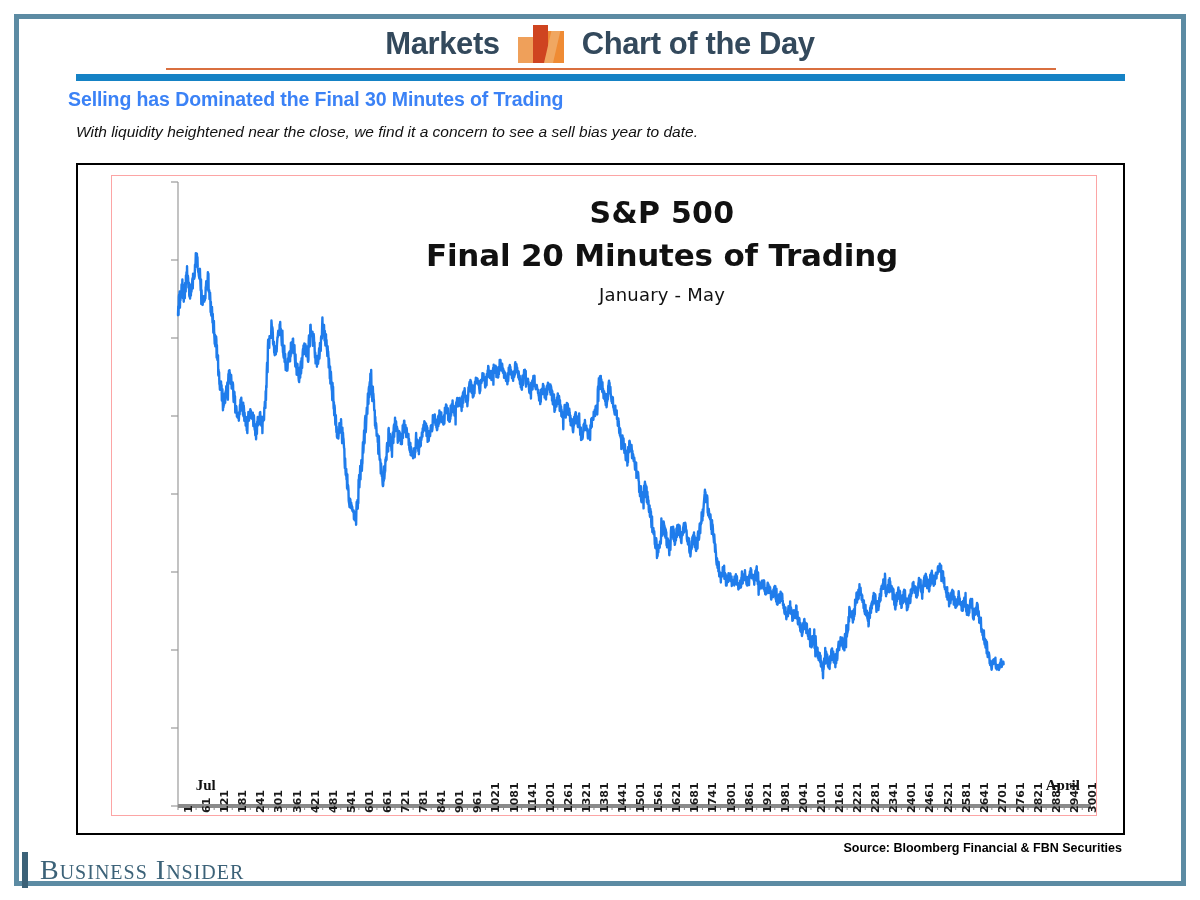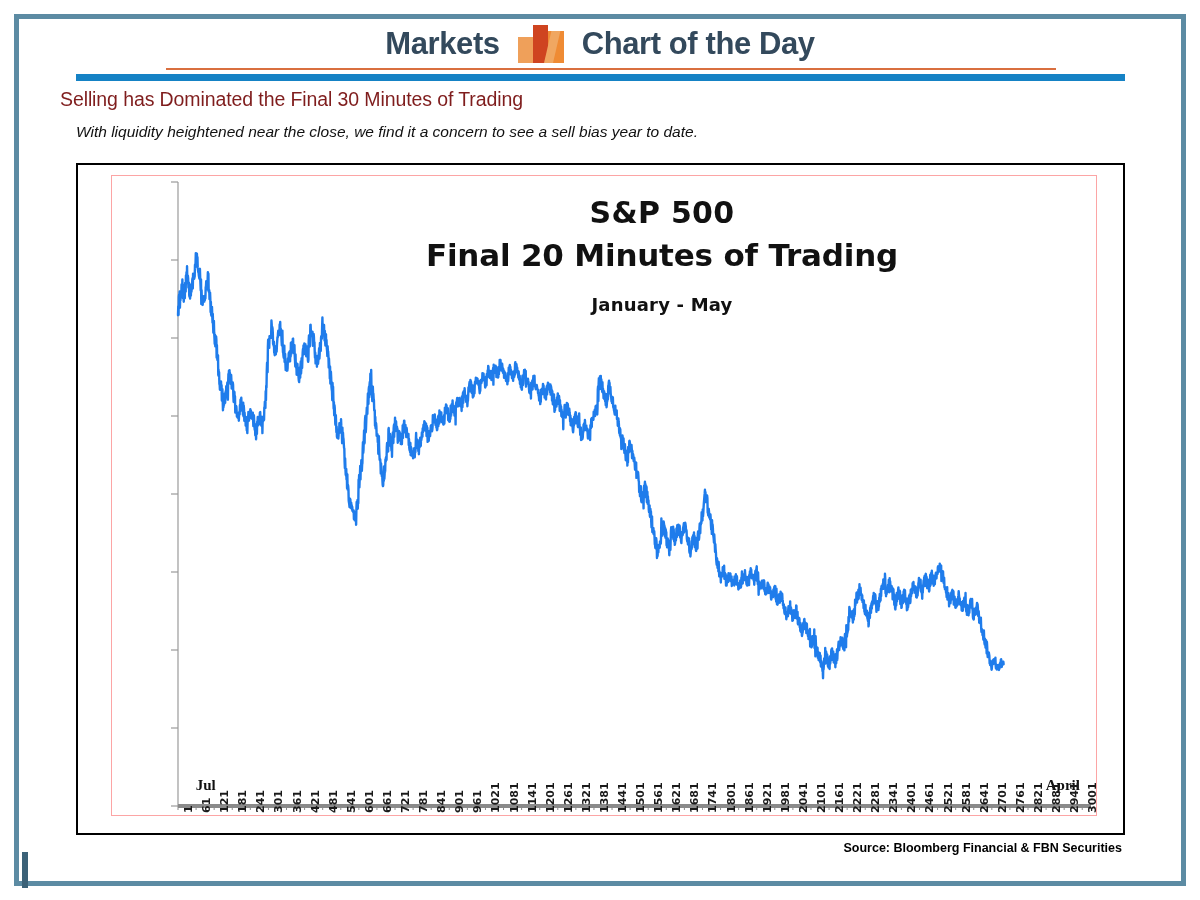--- a/index.html
+++ b/index.html
@@ -84,25 +84,25 @@
     left: 76px;
     top: 74px;
     width: 1049px;
     height: 7px;
     background: #1582c5;
   }
 
   
   #slide-title {
     position: absolute;
-    left: 60px;
+    left: 68px;
     top: 88px;
     font-size: 19.5px;
-    font-weight: normal;
-    color: #7f1d1d;
+    font-weight: bold;
+    color: #3b82f6;
     font-family: "Liberation Sans", sans-serif;
     letter-spacing: -0.1px;
   }
   #slide-subtitle {
     position: absolute;
     left: 76px;
     top: 123px;
     font-size: 15.5px;
     color: #111111;
     font-family: "Liberation Sans", sans-serif;
@@ -154,24 +154,24 @@
     font-family: "DejaVu Sans", sans-serif;
     font-weight: bold;
     font-size: 31px;
     color: #111111;
     letter-spacing: -0.2px;
     line-height: 1.25;
     margin-top: 7px;
   }
   #chart-title-3 {
     font-family: "DejaVu Sans", sans-serif;
-    font-weight: bold;
+    font-weight: normal;
     font-size: 18px;
     color: #111111;
-    margin-top: 19px;
+    margin-top: 9px;
     letter-spacing: 0.2px;
   }
 
   
   #plot-svg {
     position: absolute;
     left: 0;
     top: 0;
   }
   #ytick-layer {
@@ -410,15 +410,16 @@
         <div class="xtick" style="left: 972.088px;">2881</div>
         <div class="xtick" style="left: 990.174px;">2941</div>
         <div class="xtick" style="left: 1008.26px;">3001</div>
       </div>
   </div>
 
   <div id="source-note">Source: Bloomberg Financial &amp; FBN Securities</div>
 
   <div id="bi-footer">
     <div id="bi-bar"></div>
+    <div id="bi-text">Business Insider</div>
   </div>
 
 </div>
 
 </body></html>

